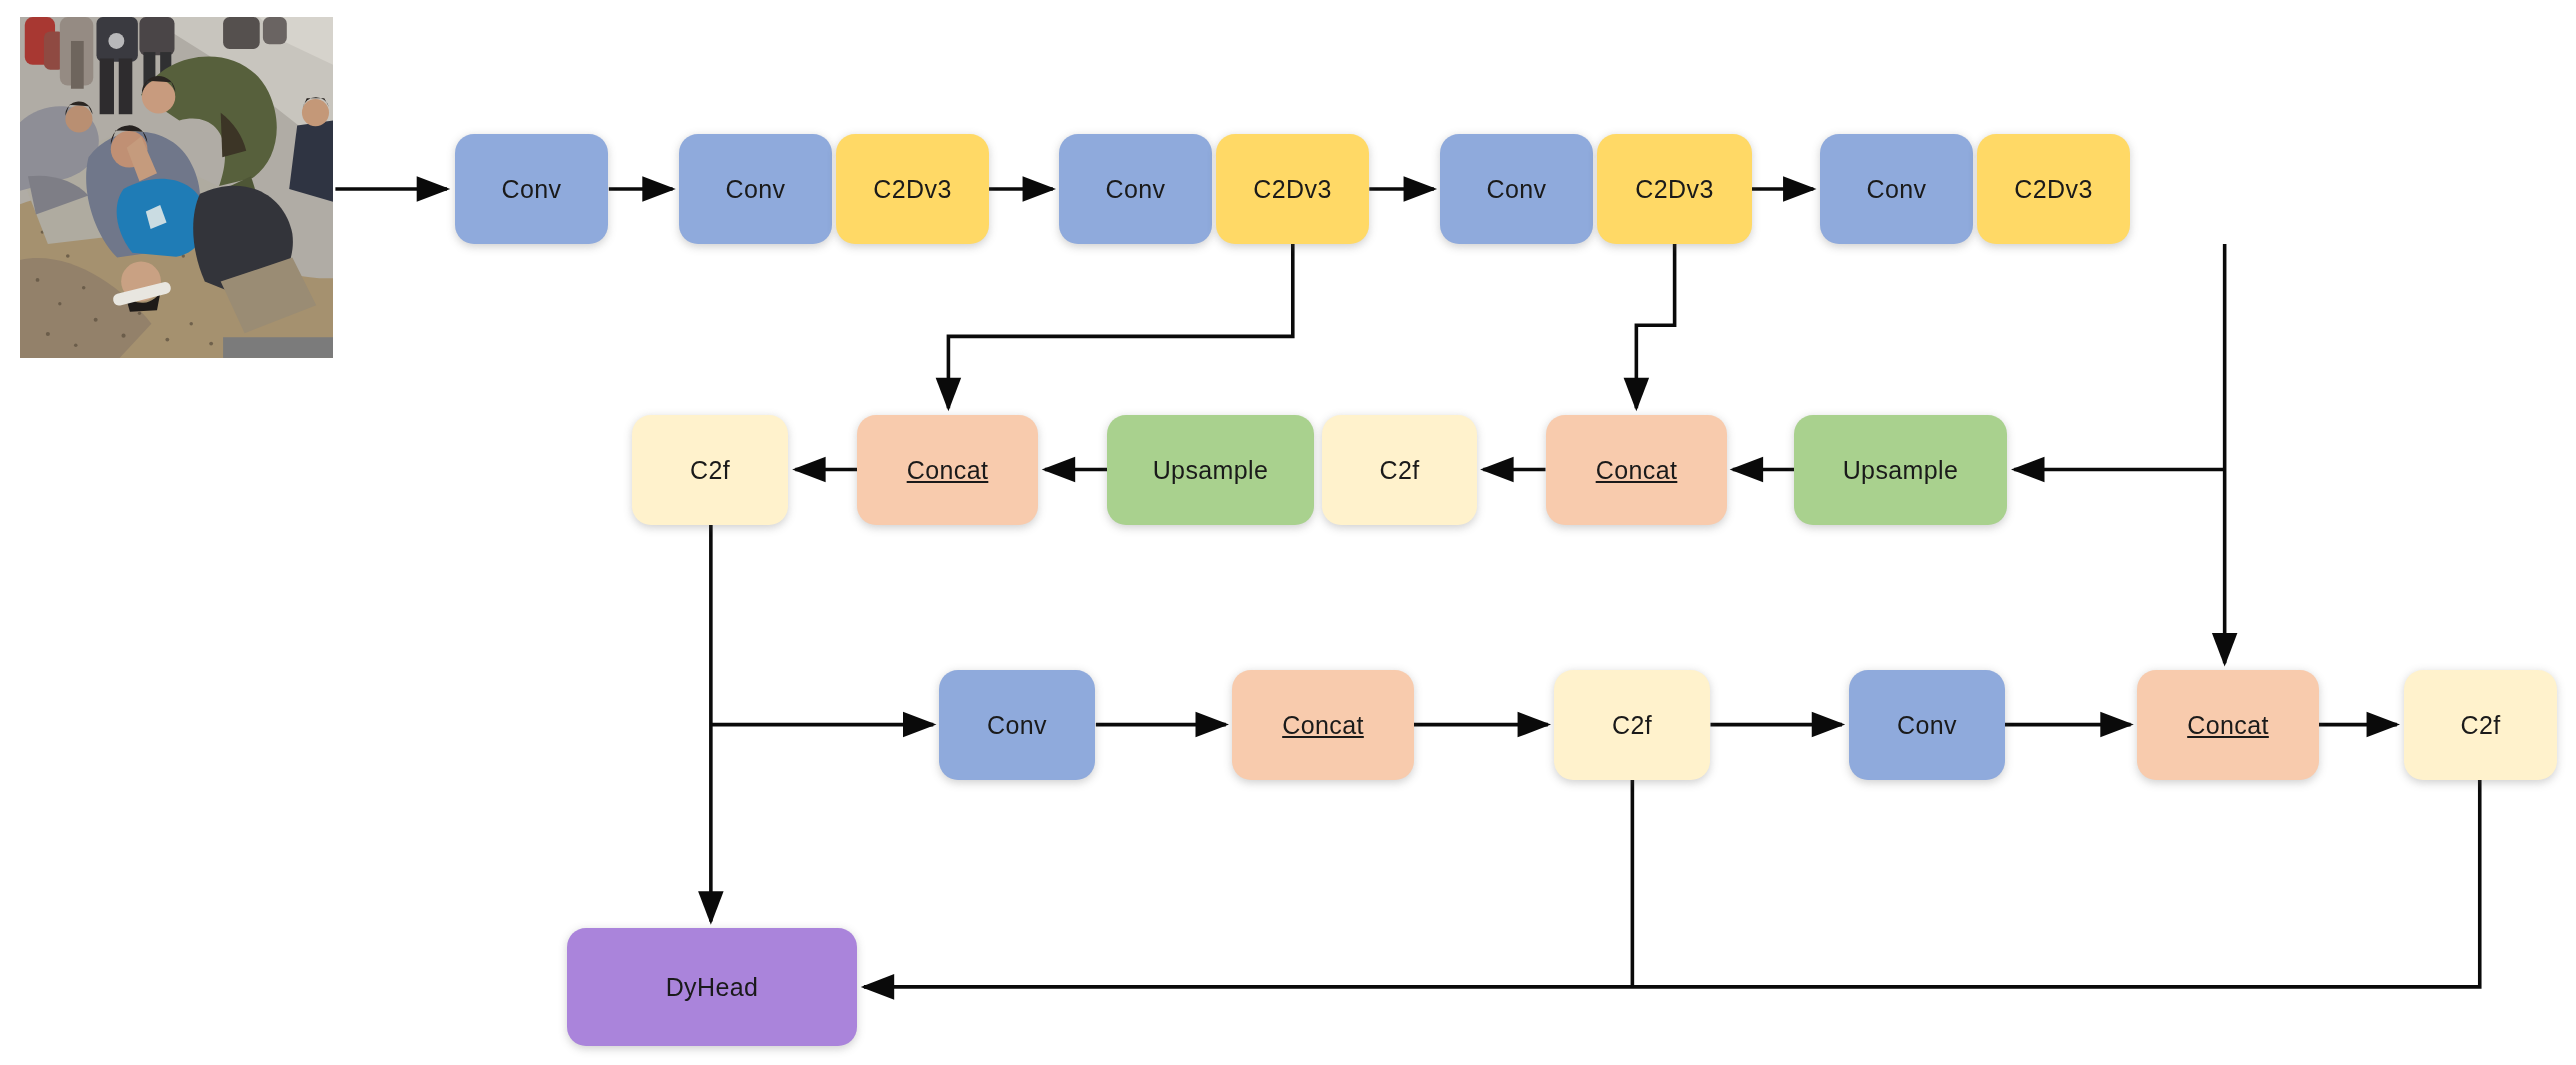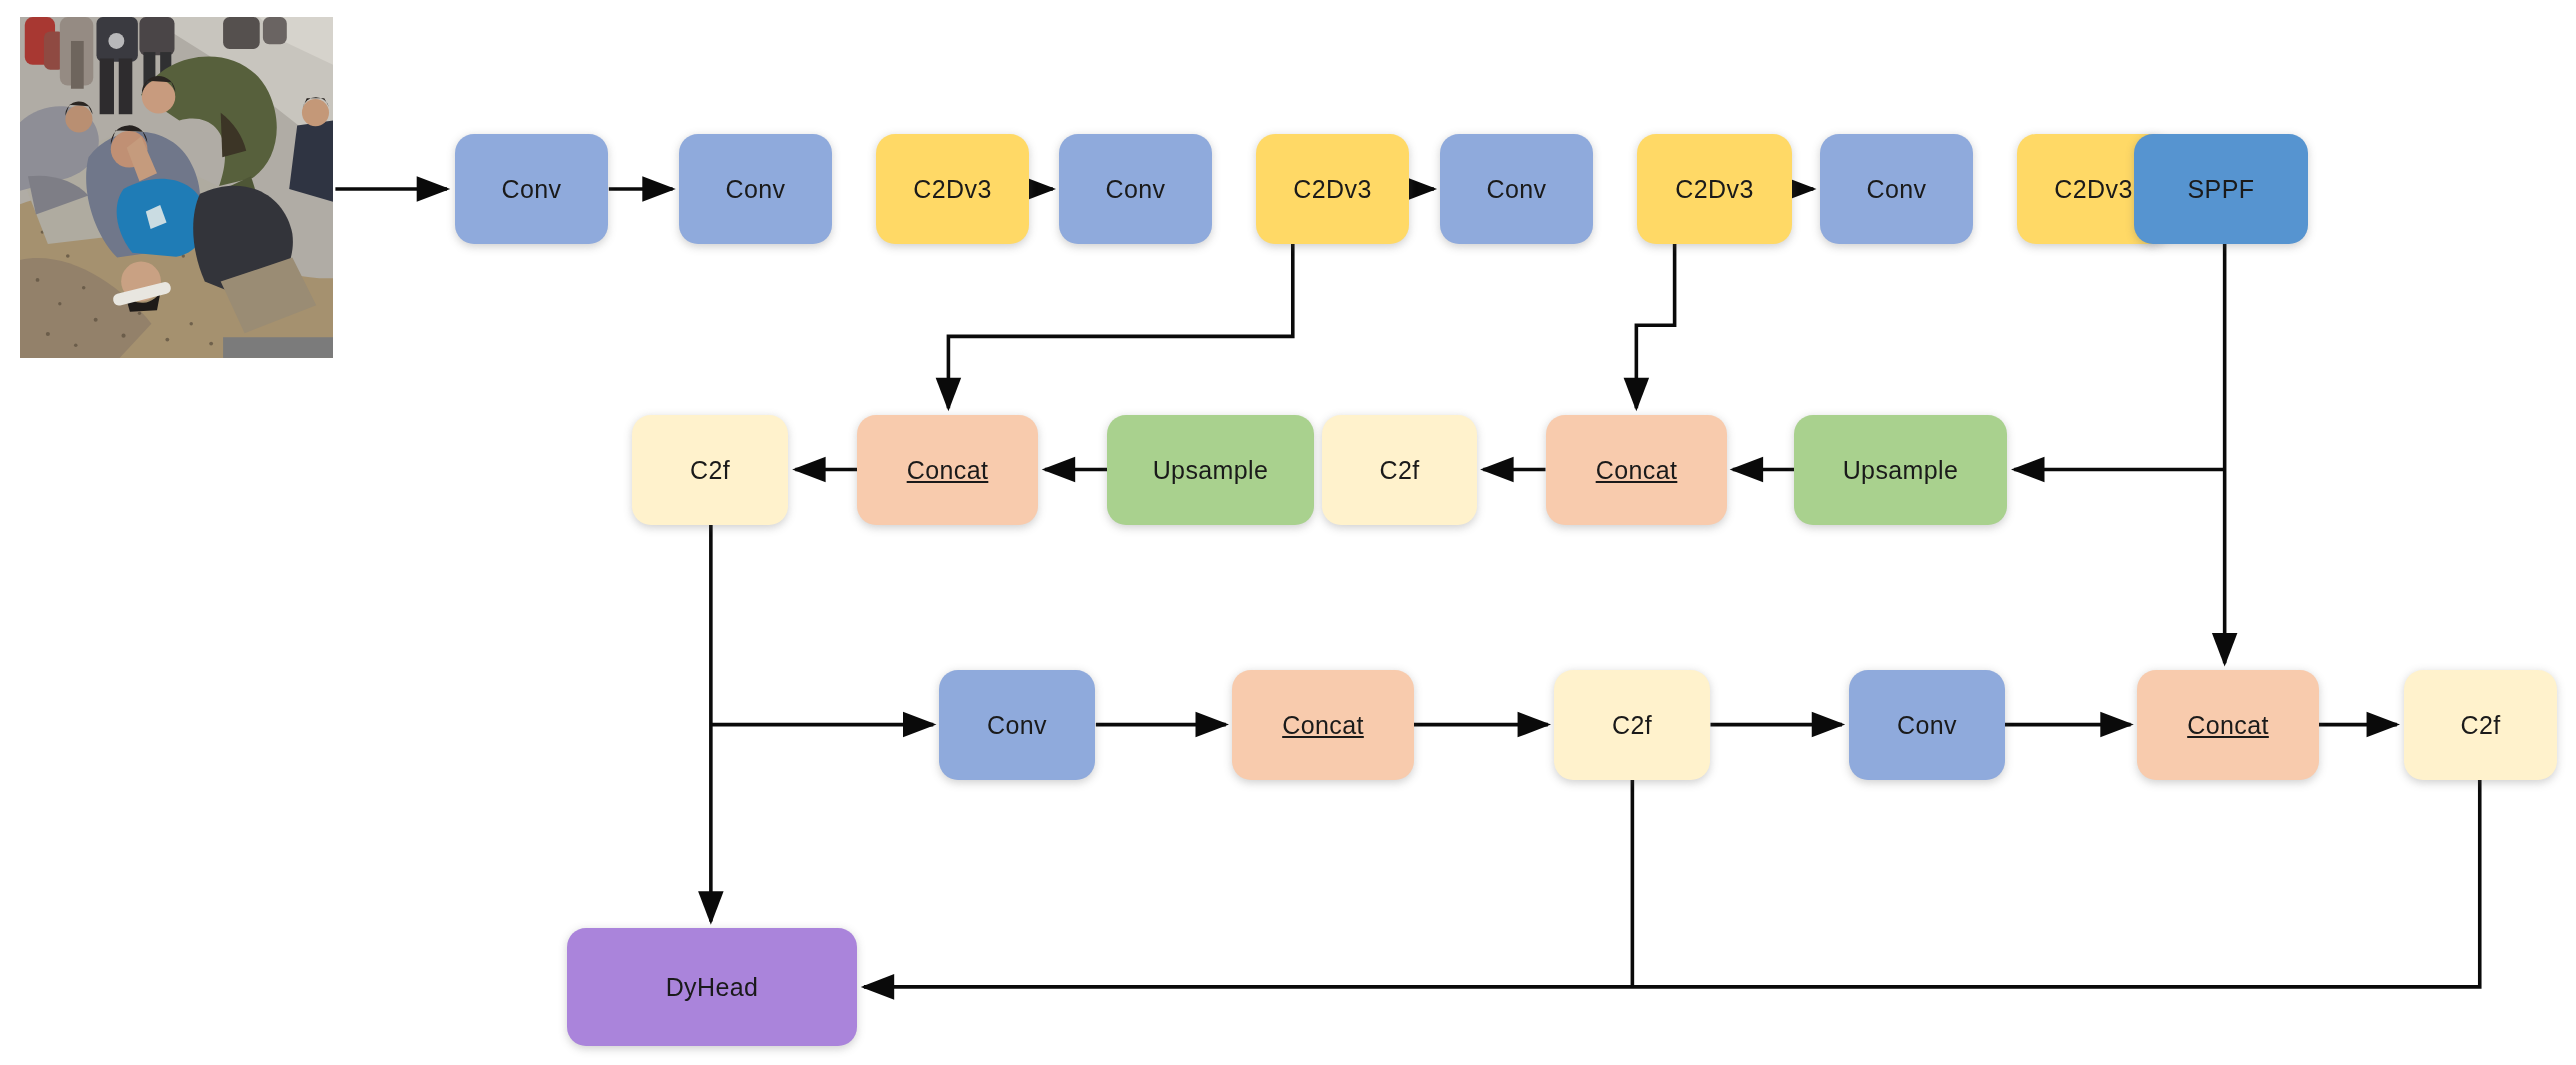--- a/index.html
+++ b/index.html
@@ -29,21 +29,21 @@
     display: flex;
     align-items: center;
     justify-content: center;
     font-size: 25px;
     color: var(--text, #1a1a1a);
     letter-spacing: 0.4px;
     box-shadow: 0 2.4px 8px rgba(90,90,90,0.28);
     white-space: nowrap;
   }
   .node.conv     { background: var(--conv, #8FAADC); }
-  .node.c2dv3    { background: var(--c2dv3, #FFD966); margin-left: 40px; }
+  .node.c2dv3    { background: var(--c2dv3, #FFD966); }
   .node.sppf     { background: var(--sppf, #5694D0); }
   .node.c2f      { background: var(--c2f, #FFF2CC); text-align: center; }
   .node.concat   { background: var(--concat, #F8CBAD); text-decoration: underline; }
   .node.upsample { background: var(--upsample, #A9D18E); }
   .node.dyhead   { background: var(--dyhead, #AA84DB); }
   .photo {
     position: absolute;
     left: 20px; top: 16.7px;
     width: 313px; height: 341px;
     margin: 0;
@@ -184,21 +184,20 @@
 
   <div class="node conv" style="left:455px;top:134px;width:153px;height:110px">Conv</div>
   <div class="node conv" style="left:679px;top:134px;width:153px;height:110px">Conv</div>
   <div class="node c2dv3" style="left:836px;top:134px;width:153px;height:110px">C2Dv3</div>
   <div class="node conv" style="left:1059px;top:134px;width:153px;height:110px">Conv</div>
   <div class="node c2dv3" style="left:1216px;top:134px;width:153px;height:110px">C2Dv3</div>
   <div class="node conv" style="left:1440px;top:134px;width:153px;height:110px">Conv</div>
   <div class="node c2dv3" style="left:1597px;top:134px;width:155px;height:110px">C2Dv3</div>
   <div class="node conv" style="left:1820px;top:134px;width:153px;height:110px">Conv</div>
   <div class="node c2dv3" style="left:1977px;top:134px;width:153px;height:110px">C2Dv3</div>
-  <div class="node sppf" style="left:2134px;top:134px;width:174px;height:110px">SPPF</div>
 
   <div class="node c2f" style="left:632px;top:415px;width:156px;height:110px">C2f</div>
   <div class="node concat" style="left:857px;top:415px;width:181px;height:110px">Concat</div>
   <div class="node upsample" style="left:1107px;top:415px;width:207px;height:110px">Upsample</div>
   <div class="node c2f" style="left:1322px;top:415px;width:155px;height:110px">C2f</div>
   <div class="node concat" style="left:1546px;top:415px;width:181px;height:110px">Concat</div>
   <div class="node upsample" style="left:1794px;top:415px;width:213px;height:110px">Upsample</div>
 
   <div class="node conv" style="left:939px;top:670px;width:156px;height:110px">Conv</div>
   <div class="node concat" style="left:1232px;top:670px;width:182px;height:110px">Concat</div>

